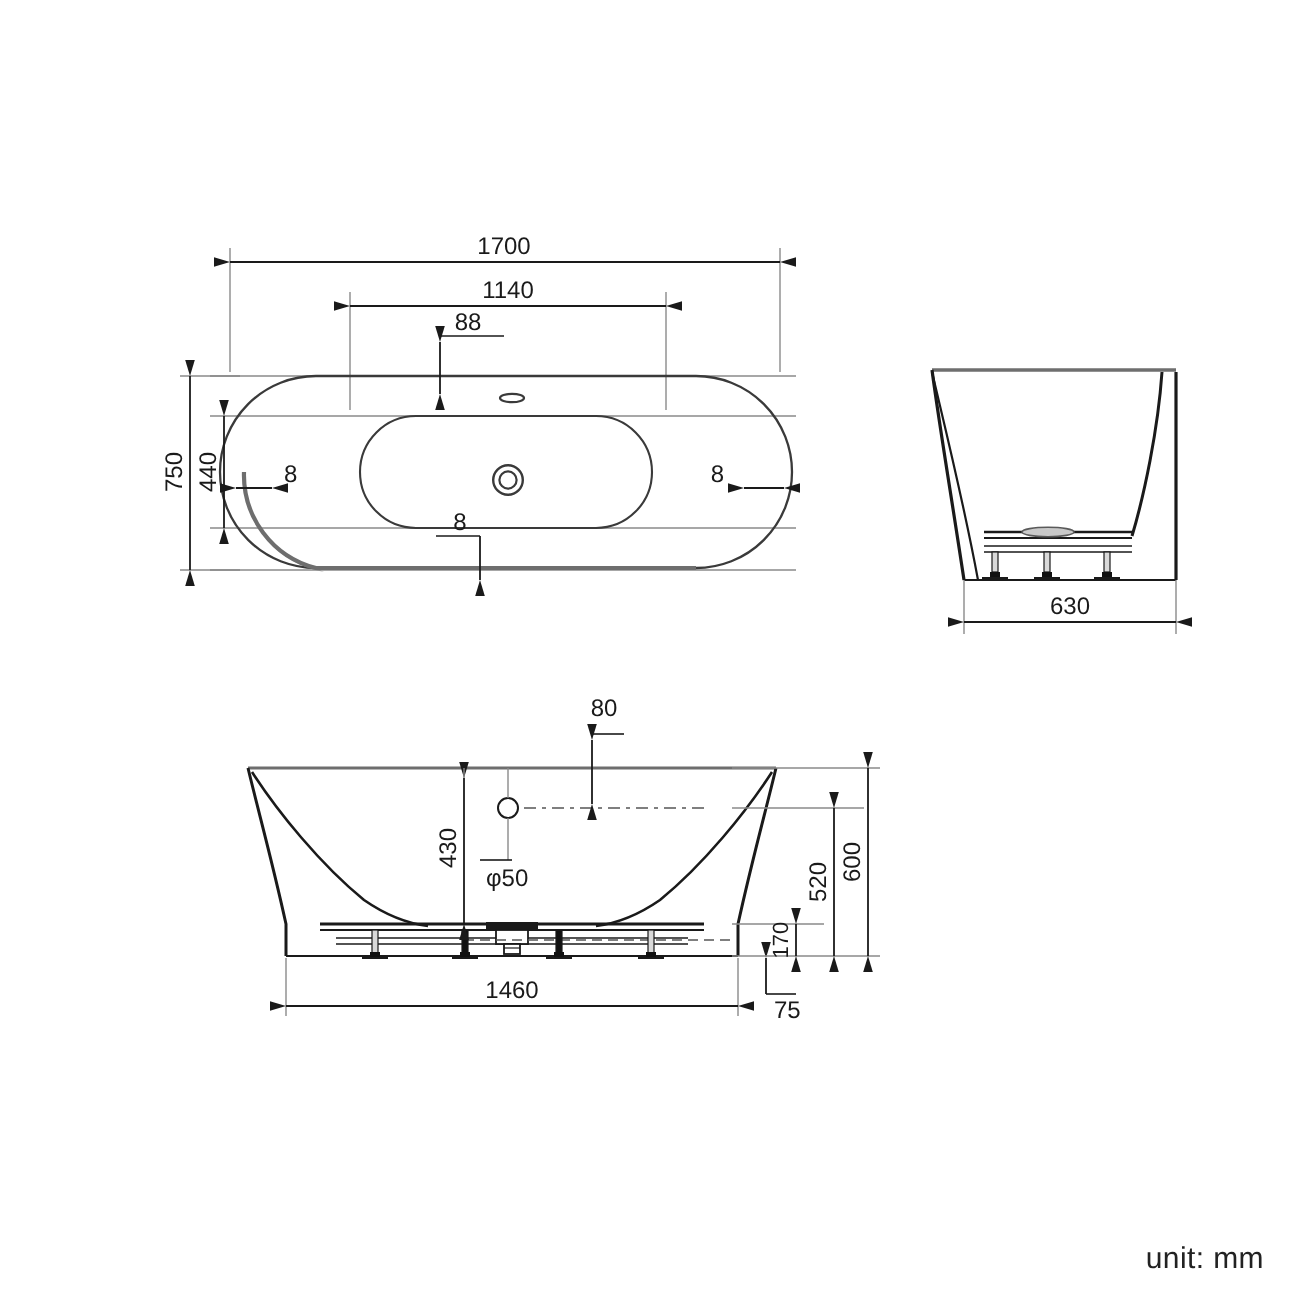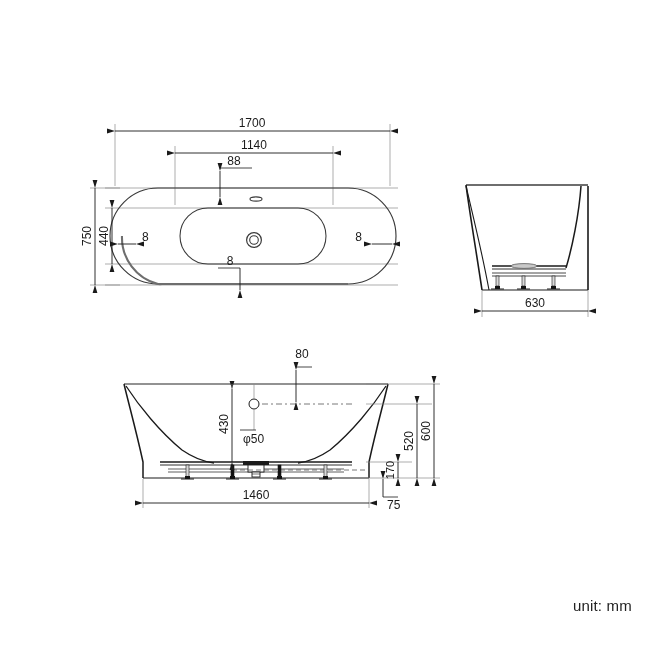--- a/index.html
+++ b/index.html
@@ -3,21 +3,21 @@
 <meta charset="utf-8">
 <style>
   html,body{margin:0;padding:0;background:#ffffff;}
   body{width:650px;height:650px;overflow:hidden;
        font-family:"Liberation Sans","DejaVu Sans",sans-serif;color:#1a1a1a;}
   #sheet{position:relative;width:650px;height:650px;background:#fff;text-align:right;}
   svg{display:block;}
   .dimtxt{font-family:"Liberation Sans","DejaVu Sans",sans-serif;
           font-size:12px;fill:#1a1a1a;}
   .dimtxt.sm{font-size:11px;}
-  .unit{position:absolute;right:18px;bottom:36px;font-size:15px;color:#222;
+  .unit{position:absolute;right:18px;bottom:12px;font-size:15px;color:#222;
         letter-spacing:.2px;}
 </style>
 </head>
 <body>
 
 <div id="sheet">
 
   <svg width="650" height="650" viewBox="0 0 650 650">
     <defs>
       <marker id="arrS" markerWidth="9" markerHeight="9" refX="8" refY="3" orient="auto" markerUnits="userSpaceOnUse">

